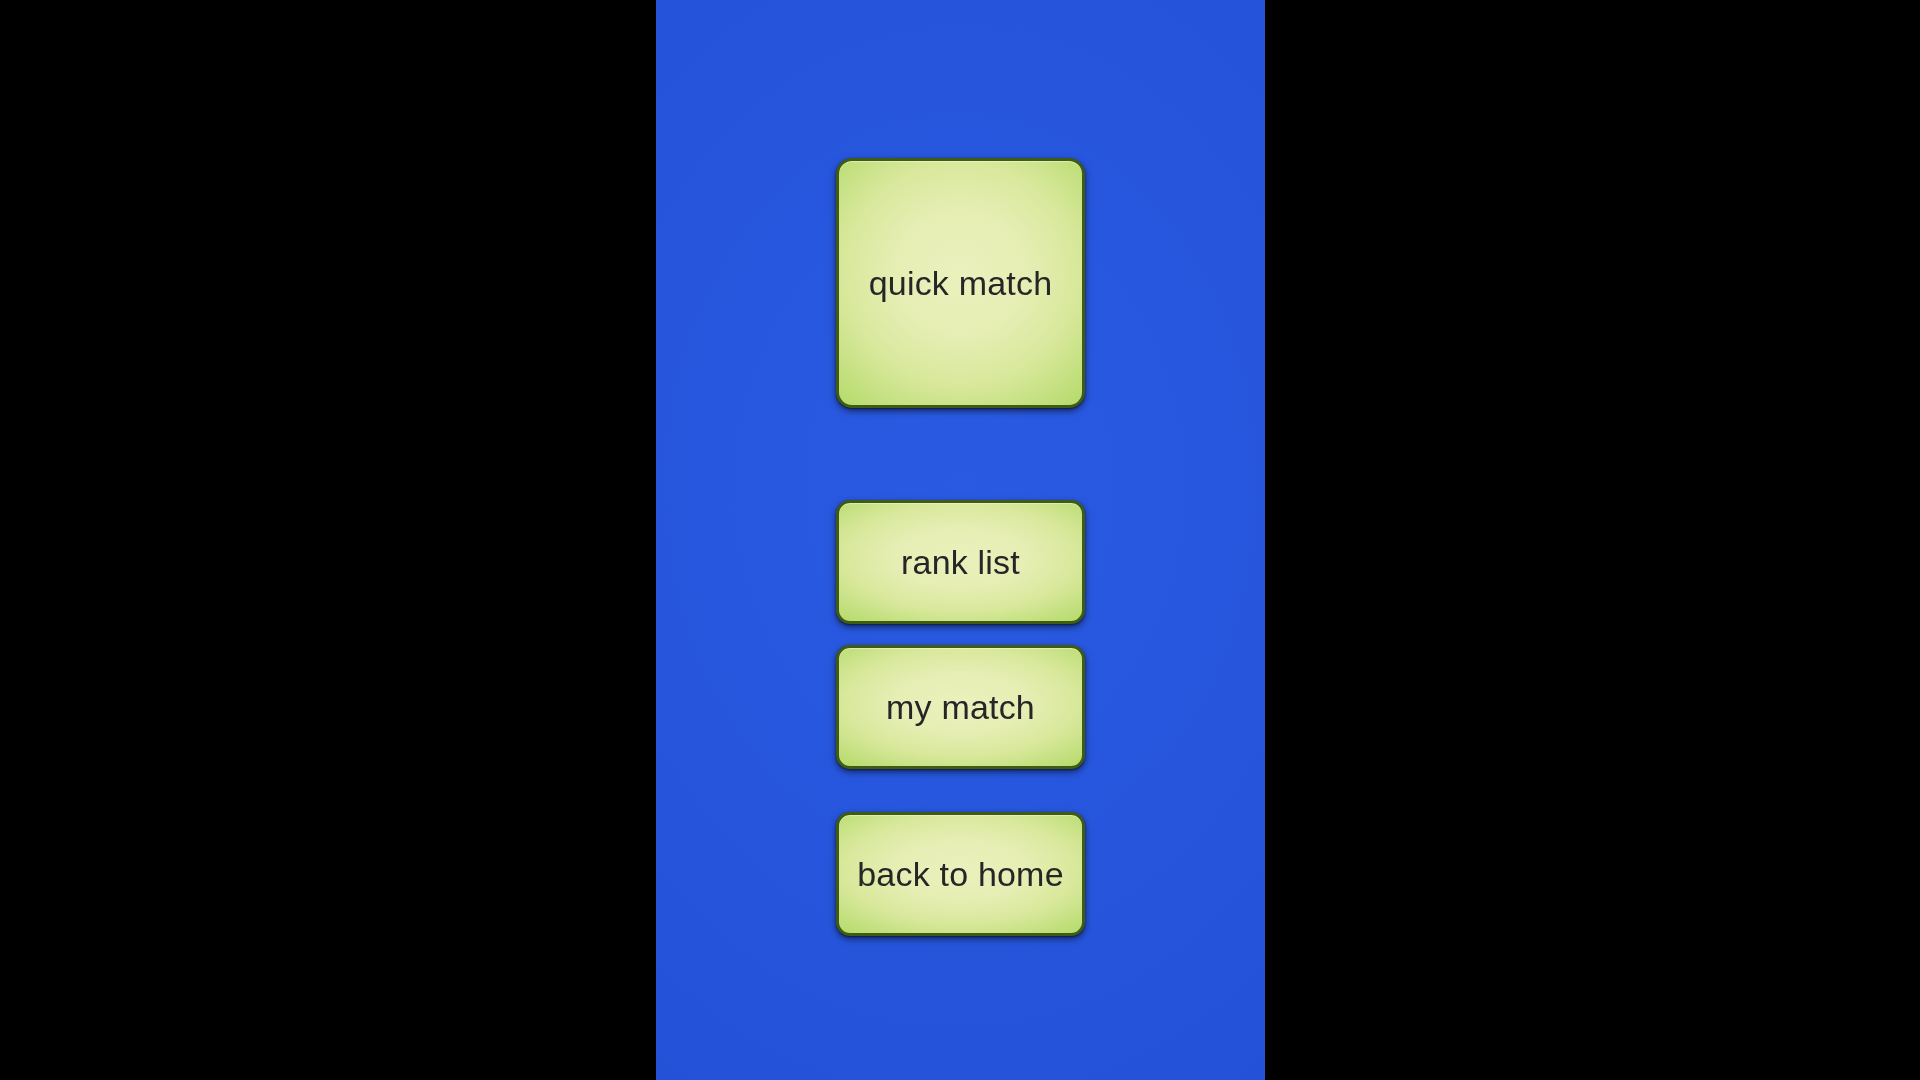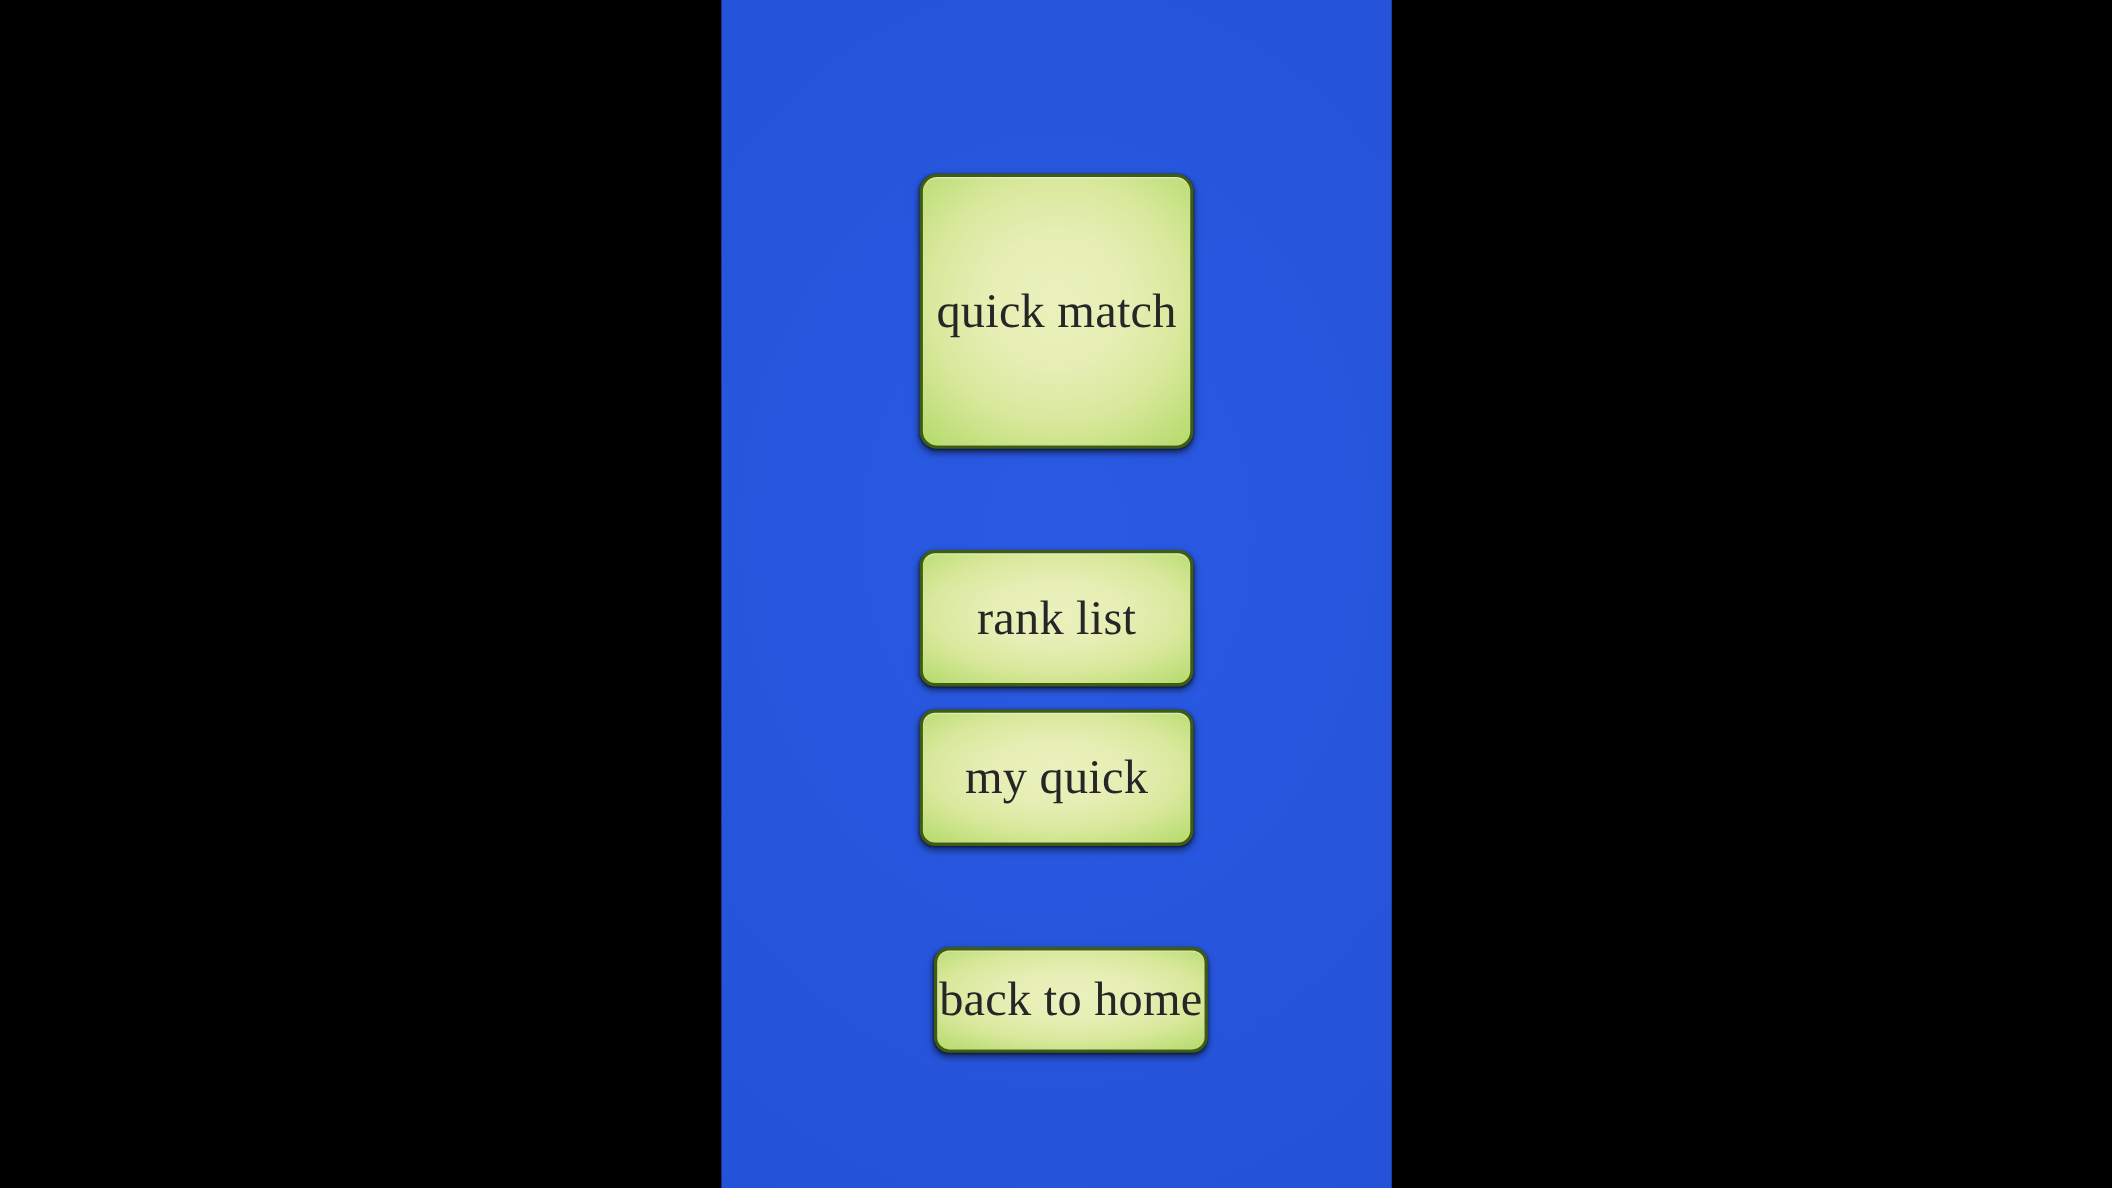--- a/index.html
+++ b/index.html
@@ -64,22 +64,22 @@
       inset 0 1px 1px rgba(255, 255, 255, 0.45);
     display: flex;
     align-items: center;
     justify-content: center;
     cursor: pointer;
     -webkit-user-select: none;
     user-select: none;
   }
 
   .menu-button .btn-label {
-    font-family: Liberation Serif, serif;
-    font-size: 44px;
+    font-family: Liberation Sans, sans-serif;
+    font-size: 34px;
     font-weight: 400;
     line-height: 1;
     color: #262626;
     letter-spacing: 0.2px;
     white-space: nowrap;
     text-align: center;
   }
 
   
   #btn-quick-match {
@@ -92,23 +92,22 @@
     top: 500px;
     height: 124px;
   }
 
   #btn-my-record {
     top: 645px;
     height: 124px;
   }
 
   #btn-back-to-home {
-    top: 861px;
-    height: 96px;
-    margin-left: 13px;
+    top: 812px;
+    height: 124px;
   }
 
   
   .letterbox {
     position: absolute;
     top: 0;
     height: 1080px;
     background: #000000;
   }
   .letterbox.left  { left: 0;     width: 656px; }
@@ -129,21 +128,21 @@
 
       <div class="menu-button" id="btn-quick-match">
         <span class="btn-label">quick match</span>
       </div>
 
       <div class="menu-button" id="btn-rank-list">
         <span class="btn-label">rank list</span>
       </div>
 
       <div class="menu-button" id="btn-my-record">
-        <span class="btn-label">my quick</span>
+        <span class="btn-label">my match</span>
       </div>
 
       <div class="menu-button" id="btn-back-to-home">
         <span class="btn-label">back to home</span>
       </div>
 
     </div>
   </div>
 </div>
 

